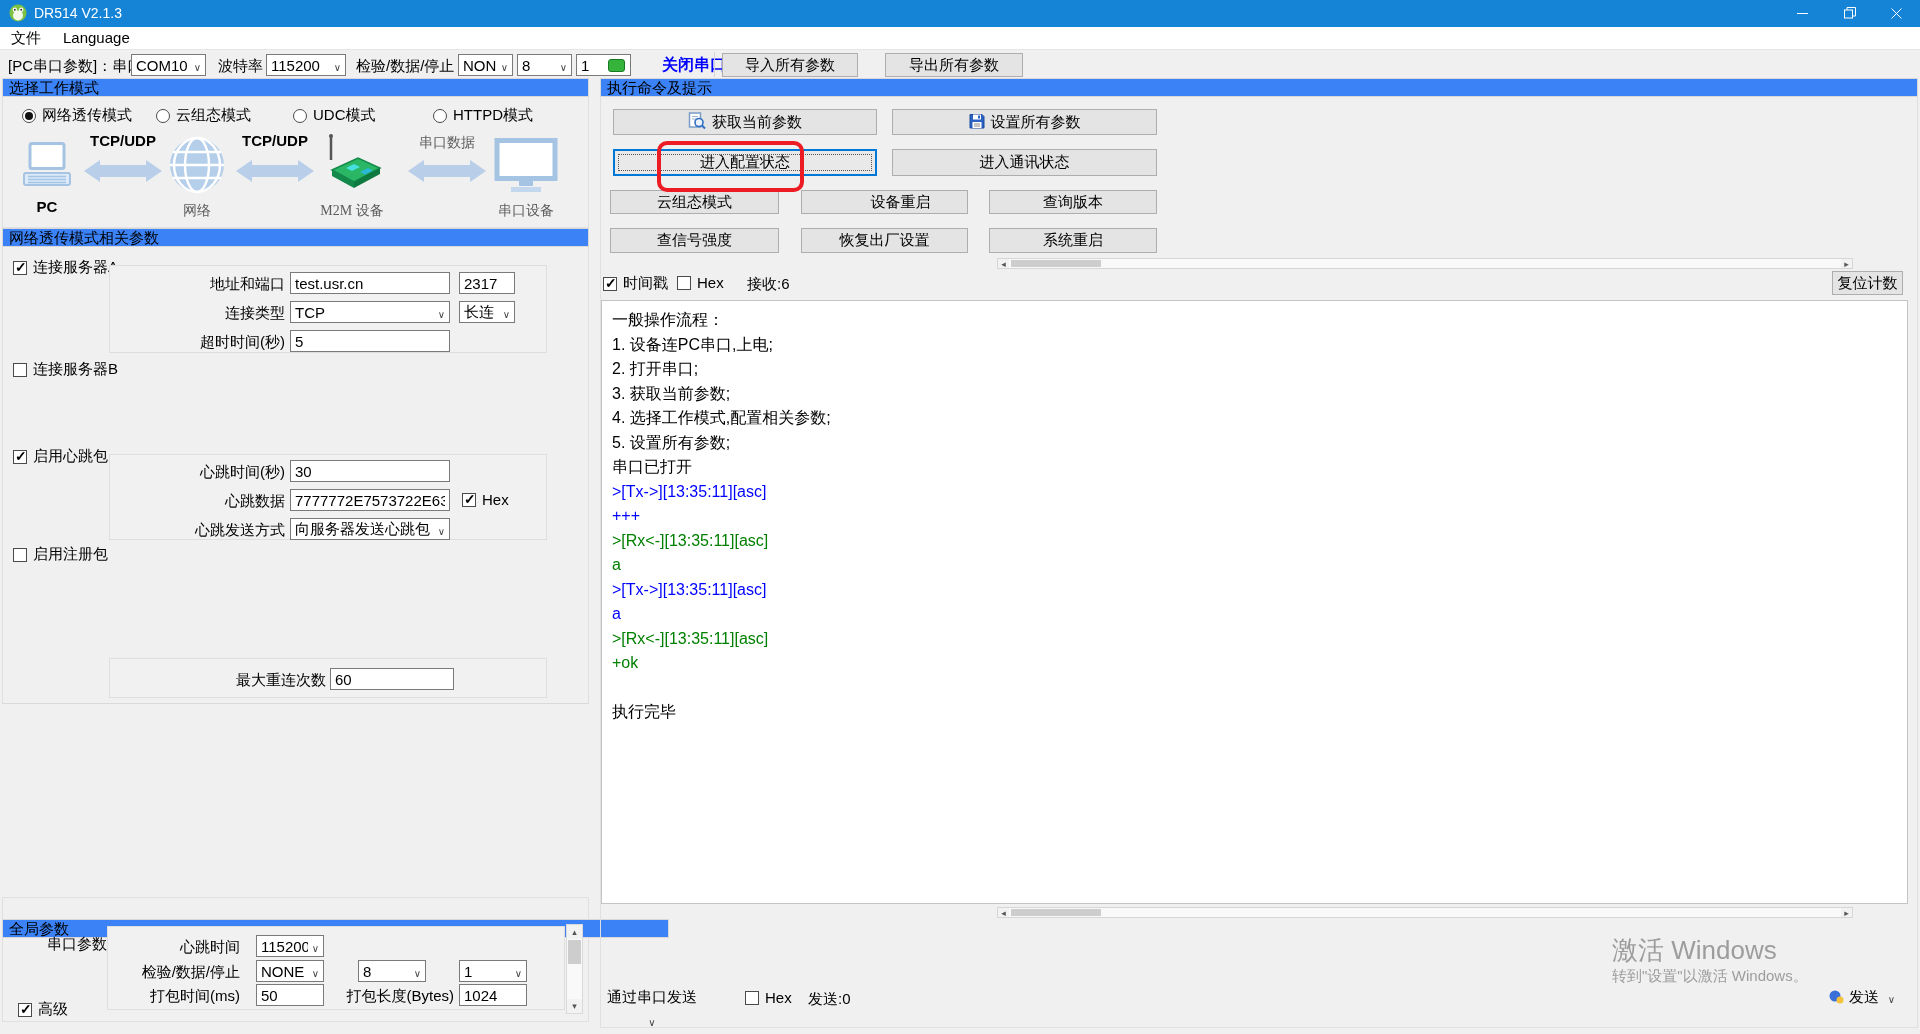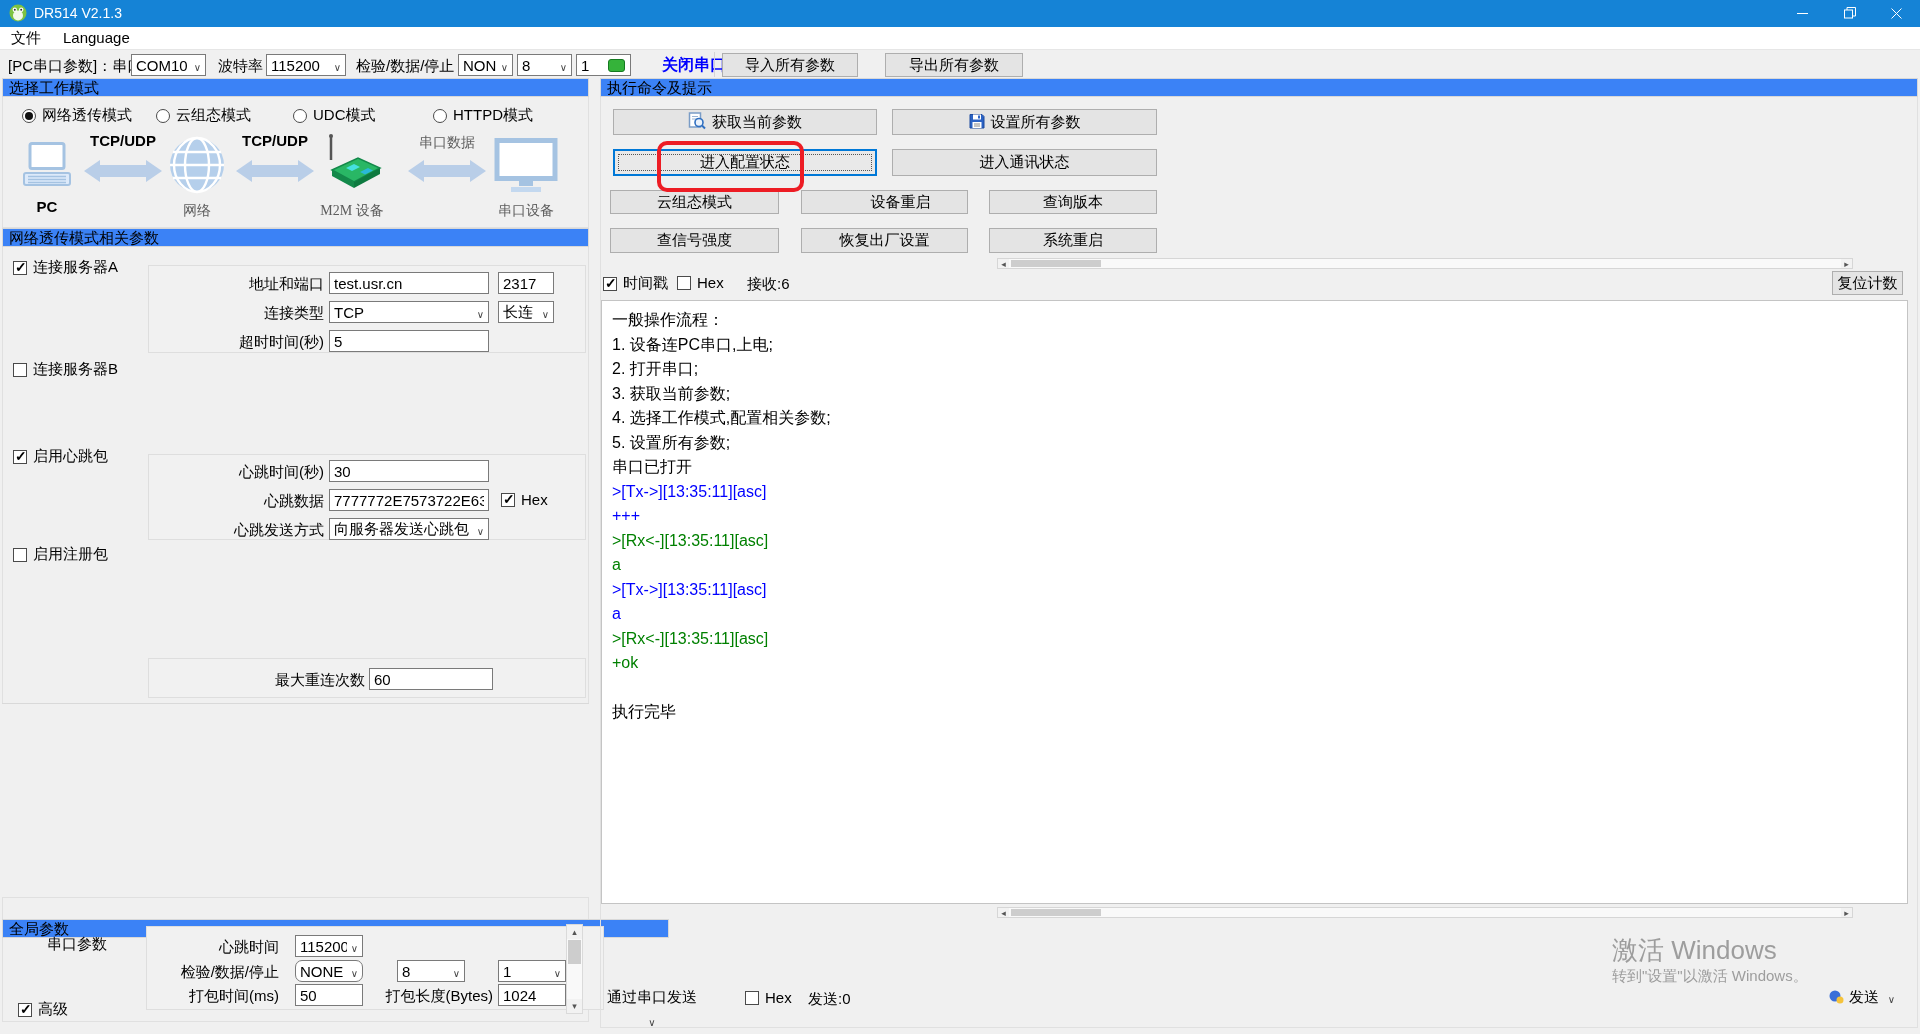--- a/index.html
+++ b/index.html
@@ -25,21 +25,21 @@
   .led{position:absolute;width:15px;height:11px;border-radius:3px;background:#35b33a;border:1px solid #157a21;}
   .close-serial-label{position:absolute;color:#0000ff;font-weight:bold;font-size:16px;top:5px;padding-left:32px;}
   .vsep{position:absolute;width:1px;background:#d5d5d5;}
   .btn{position:absolute;background:#e4e4e4;border:1px solid #aeaeae;box-sizing:border-box;
        display:flex;align-items:center;justify-content:center;gap:6px;font-size:15px;cursor:default;}
   .btn.focused{border:2px solid #0078d7;outline:1px dotted #555;outline-offset:-6px;background:#e9e9e9;}
   
   .section-header{position:absolute;height:19px;background:#3b82f6;border:1px solid #d8d8d8;box-sizing:border-box;
                   line-height:17px;padding-left:6px;}
   .groupbox{position:absolute;border:1px solid #e0e0e0;box-sizing:border-box;}
-  .panel{position:absolute;background:#f1f1f1;border:1px solid #dedede;box-sizing:border-box;margin-left:39px;}
+  .panel{position:absolute;background:#f1f1f1;border:1px solid #dedede;box-sizing:border-box;}
   .flabel{position:absolute;text-align:right;white-space:nowrap;}
   .cbrow{position:absolute;display:flex;align-items:center;gap:6px;white-space:nowrap;}
   .checkbox{width:14px;height:14px;border:1px solid #4a4a4a;background:#fff;box-sizing:border-box;position:relative;flex:0 0 14px;display:inline-block;}
   .checkbox.checked::after{content:"✓";position:absolute;left:1px;top:-3px;font-size:14px;font-weight:bold;}
   .radio{width:14px;height:14px;border:1px solid #4a4a4a;border-radius:50%;background:#fff;box-sizing:border-box;position:relative;flex:0 0 14px;}
   .radio.selected::after{content:"";position:absolute;left:2px;top:2px;width:8px;height:8px;border-radius:50%;background:#111;}
   .divider{position:absolute;border-top:1px solid #d9d9d9;}
   
   .diagram{position:absolute;}
   .diag-item{position:absolute;}
@@ -309,21 +309,21 @@
   <div class="section-header" style="left:2px;top:919px;width:667px;">全局参数</div>
 
   <span class="flabel" style="left:47px;top:935px;width:80px;text-align:left;position:absolute;">串口参数</span>
   <div class="panel" style="left:107px;top:926px;width:458px;height:84px;">
     <span class="flabel" style="left:0px;top:11px;width:132px;">心跳时间</span>
     <div class="combo" style="left:148px;top:8px;width:68px;">
       <span class="combo-text">115200</span>
       <span class="chev"></span>
     </div>
     <span class="flabel" style="left:0px;top:36px;width:132px;">检验/数据/停止</span>
-    <div class="combo" style="left:148px;top:33px;width:68px;border-radius:7px;">
+    <div class="combo" style="left:148px;top:33px;width:68px;">
       <span class="combo-text">NONE</span>
       <span class="chev"></span>
     </div>
     <div class="combo" style="left:250px;top:33px;width:68px;">
       <span class="combo-text">8</span>
       <span class="chev"></span>
     </div>
     <div class="combo" style="left:351px;top:33px;width:68px;">
       <span class="combo-text">1</span>
       <span class="chev"></span>

